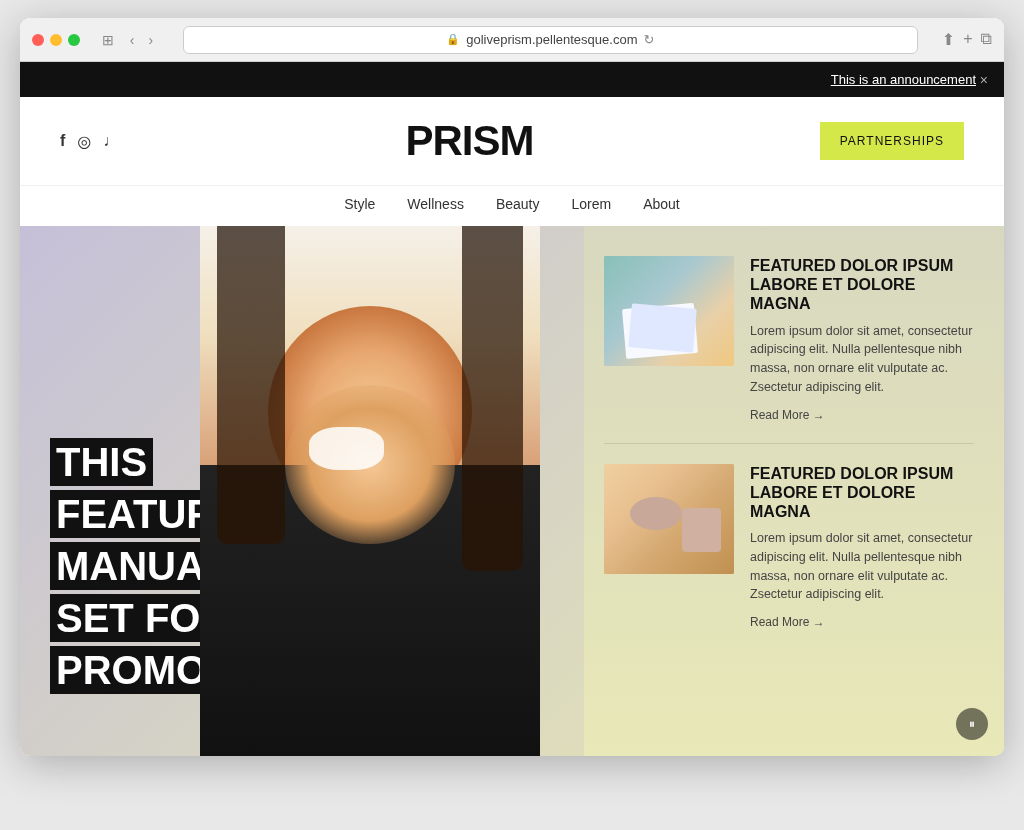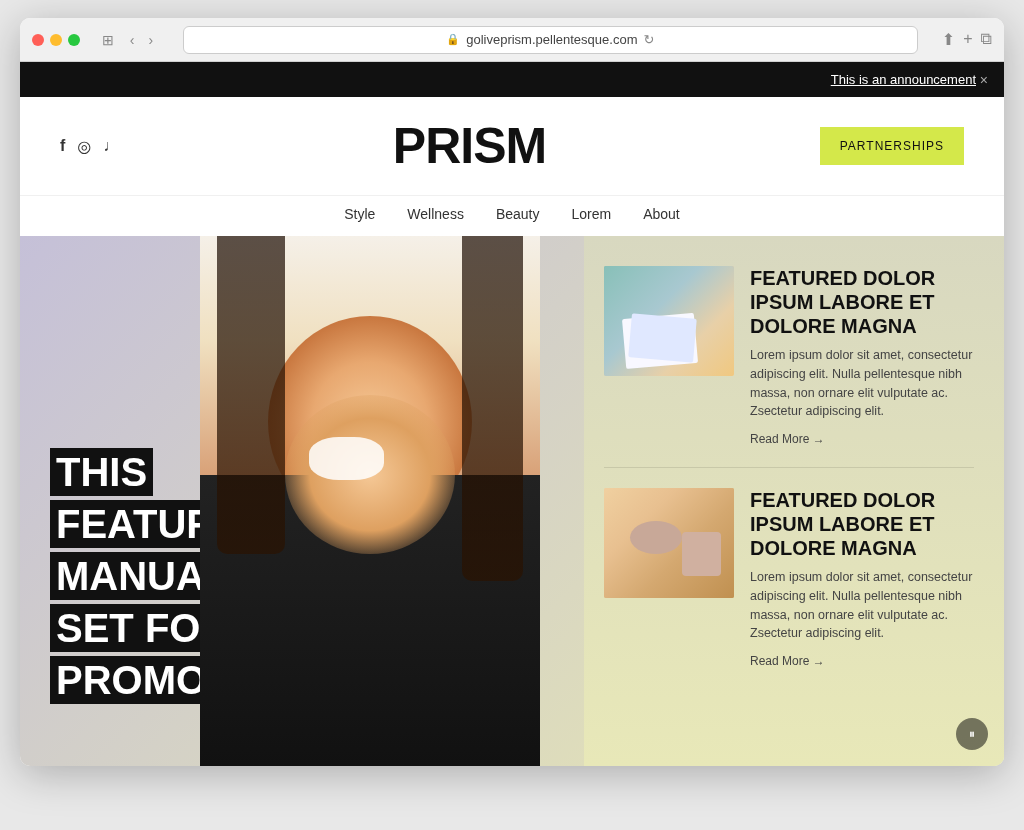--- a/index.html
+++ b/index.html
@@ -112,21 +112,21 @@
 
     .social-icons {
       display: flex;
       gap: 12px;
       align-items: center;
       font-size: 16px;
       color: #333;
     }
 
     .site-logo {
-      font-size: 50px;
+      font-size: 42px;
       font-weight: 900;
       letter-spacing: -1px;
       color: #111;
       text-align: center;
       flex: 1;
     }
 
     .partnerships-btn {
       background: #d4e84a;
       color: #111;
@@ -250,21 +250,21 @@
 
     .thumb-2 {
       background: linear-gradient(135deg, #f0d0a0 0%, #e8c890 30%, #d4b070 60%, #c8a060 100%);
     }
 
     .article-content {
       flex: 1;
     }
 
     .article-title {
-      font-size: 20px;
+      font-size: 16px;
       font-weight: 900;
       color: #111;
       text-transform: uppercase;
       line-height: 1.2;
       margin-bottom: 8px;
     }
 
     .article-excerpt {
       font-size: 12.5px;
       color: #444;

